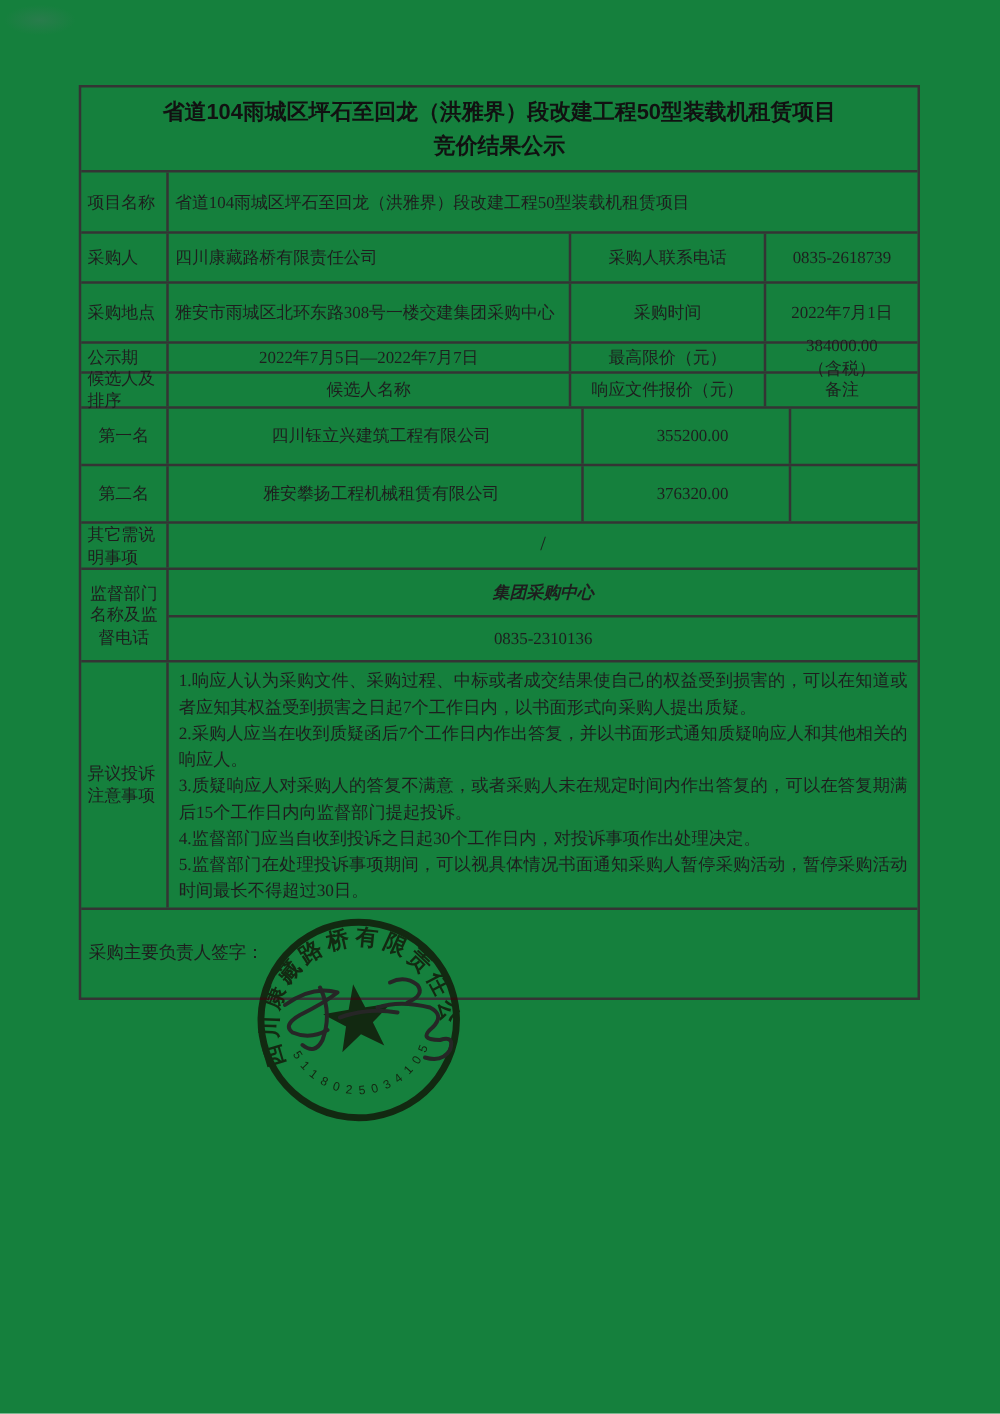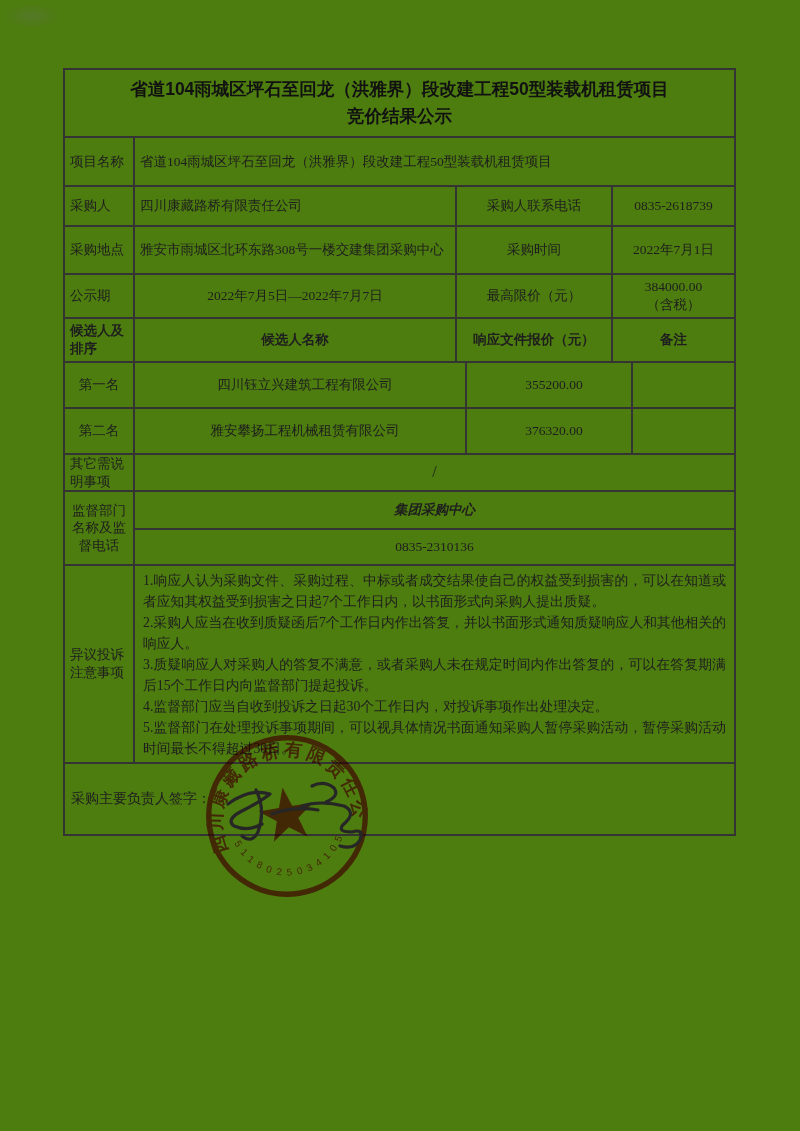--- a/index.html
+++ b/index.html
@@ -2,21 +2,21 @@
 <html><head>
 <meta charset="utf-8">
 <style>
   * { margin:0; padding:0; box-sizing:border-box; }
   html,body { background:#ffffff; }
   body {
     width:800px; height:1131px; position:relative; overflow:hidden;
     font-family:"Liberation Serif","DejaVu Serif",serif;
     color:#1e1e1e;
   }
-  .page { position:absolute; inset:0; background:#4d7c0f; }
+  .page { position:absolute; inset:0; background:#15803d; }
   .smudge {
     position:absolute; left:4px; top:4px; width:56px; height:24px;
     background:radial-gradient(ellipse at center, rgba(110,110,128,.22), rgba(110,110,128,0) 72%);
   }
 
   
   .tbl {
     position:absolute; left:63px; top:68px; width:673px;
     border:2px solid #343434;
   }
@@ -39,22 +39,22 @@
 
   .lab { word-break:break-all; text-align:left; }
   .labc { text-align:center; justify-content:center; }
   .ctr { justify-content:center; text-align:center; }
 
   
   .r-title  { height:68px; }
   .r-proj   { height:49px; }
   .r-buyer  { height:40px; }
   .r-place  { height:48px; }
-  .r-period { height:44px; }
-  .r-chead  { height:44px;font-weight:bold; }
+  .r-period { height:24px; }
+  .r-chead  { height:28px; }
   .r-cand   { height:46px;gap:10px; }
   .r-other  { height:37px; }
   .r-super  { height:74px; }
   .r-obj    { height:198px; }
   .r-sign   { height:70px; }
 
   .title-cell {
     flex-direction:column; justify-content:center; text-align:center;
     font-family:"Liberation Sans","DejaVu Sans",sans-serif;
     font-weight:700; font-size:17.5px; line-height:1.55; color:#111;

